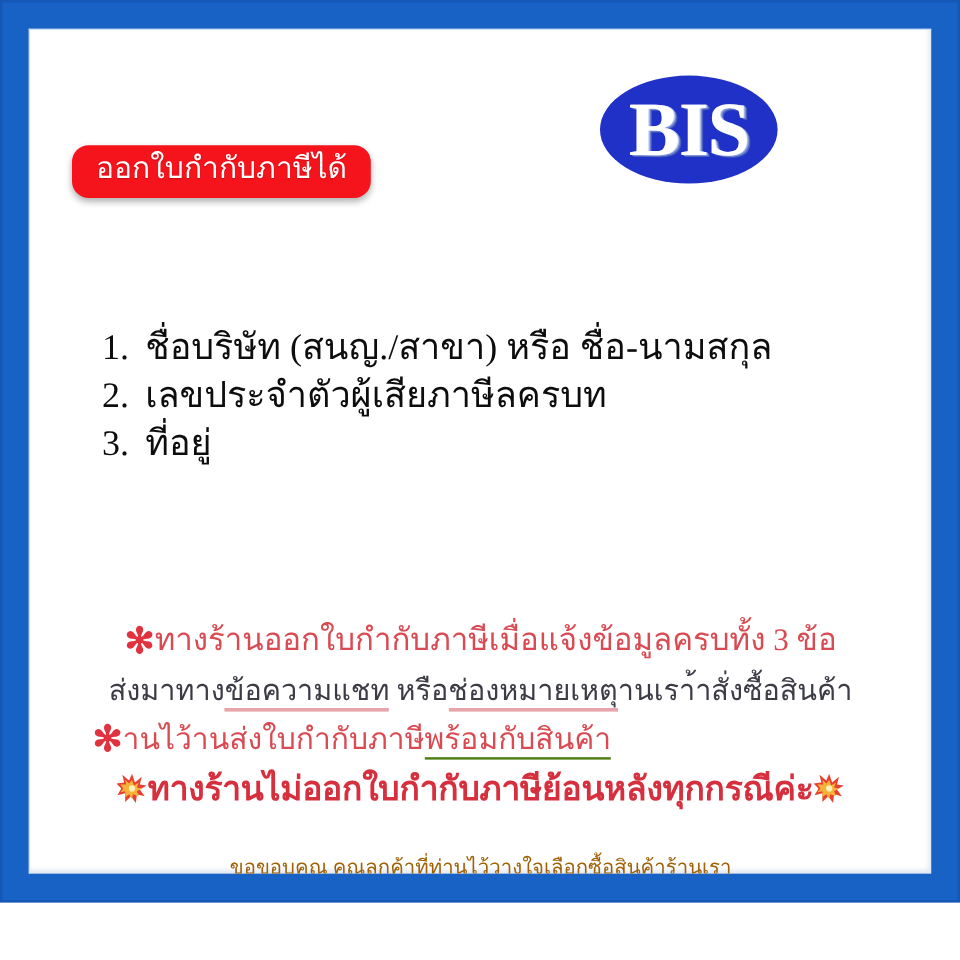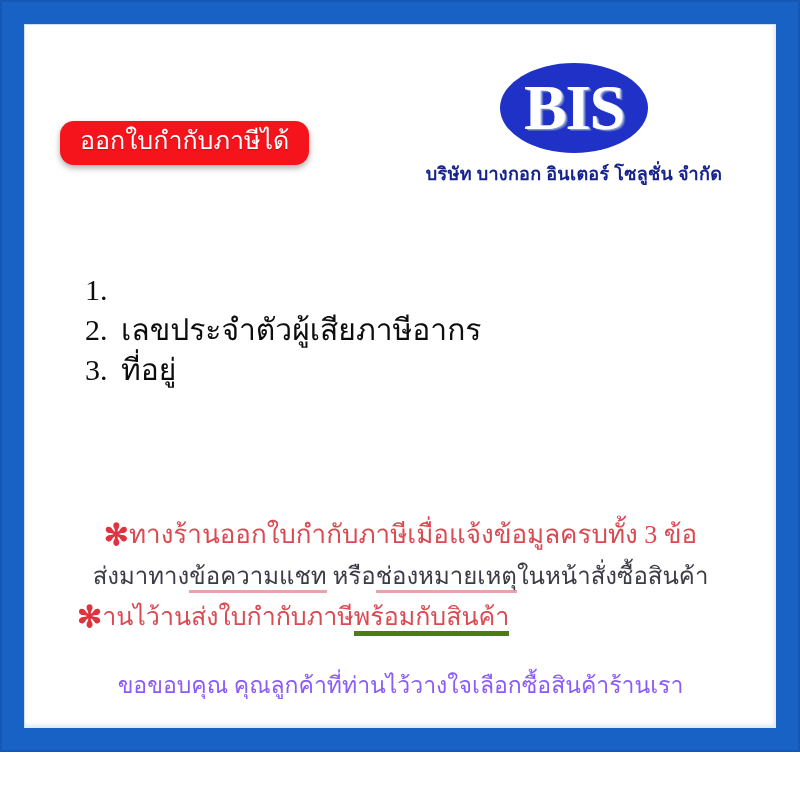--- a/index.html
+++ b/index.html
@@ -172,32 +172,32 @@
   }
   .notice-4 {
     font-size: 28px;
     color: #d6303f;
     font-weight: bold;
     line-height: 1.2;
     margin-top: 7px;
     letter-spacing: -0.2px;
   }
   .notice-5 {
-    font-size: 23px;
-    color: #8b5cf6;
+    font-size: 17px;
+    color: #a16207;
     line-height: 1.3;
     margin-top: 36px;
   }
   .ul-pink {
     border-bottom: 3px solid #e7a4ab;
     padding-bottom: 1px;
     margin-top: 44px;
   }
   .ul-red {
-    border-bottom: 5px solid #4d7c0f;
+    border-bottom: 2px solid #4d7c0f;
     padding-bottom: 1px;
   }
   .asterisk {
     color: #e0323f;
     font-size: 30px;
     font-weight: bold;
     vertical-align: -2px;
   }
   .boom {
     font-size: 26px;
@@ -214,57 +214,72 @@
 
     <div id="header">
 
       <div id="tax-badge">ออกใบกำกับภาษีได้</div>
 
       <div id="logo-block">
         <div id="logo-mark">
           <div id="logo-ellipse"></div>
           <div id="logo-text">BIS</div>
         </div>
-        <div id="logo-tagline">บริษัท บางกอก อินเตอร์ โซลูชั่น จำกัด</div>
       </div>
 
     </div>
 
     <div id="requirements">
 
       <div class="req-row">
         <span class="req-num">1.</span>
+        <span class="req-text">ชื่อบริษัท (สนญ./สาขา) หรือ ชื่อ-นามสกุล</span>
       </div>
 
       <div class="req-row">
         <span class="req-num">2.</span>
-        <span class="req-text">เลขประจำตัวผู้เสียภาษีอากร</span>
+        <span class="req-text">เลขประจำตัวผู้เสียภาษีลครบท</span>
       </div>
 
       <div class="req-row">
         <span class="req-num">3.</span>
         <span class="req-text">ที่อยู่</span>
       </div>
 
     </div>
 
     <div id="notices">
 
       <div class="notice notice-1">
         <span class="asterisk">✻</span><span>ทางร้านออกใบกำกับภาษีเมื่อแจ้งข้อมูลครบทั้ง 3 ข้อ</span>
       </div>
 
       <div class="notice notice-2">
-        <span>ส่งมาทาง</span><span class="ul-pink">ข้อความแชท</span><span> หรือ</span><span class="ul-pink">ช่องหมายเหตุ</span><span>ในหน้าสั่งซื้อสินค้า</span>
+        <span>ส่งมาทาง</span><span class="ul-pink">ข้อความแชท</span><span> หรือ</span><span class="ul-pink">ช่องหมายเหตุ</span><span>านเรา้าสั่งซื้อสินค้า</span>
       </div>
 
       <div class="notice notice-3">
         <span class="asterisk">✻</span><span>านไว้านส่งใบกำกับภาษี</span><span class="ul-red">พร้อมกับสินค้า</span>
       </div>
 
+      <div class="notice notice-4">
+        <span class="boom">
+          <svg width="26" height="26" viewBox="0 0 32 32" aria-hidden="true">
+            <polygon points="16,1 19,10 26,4 24,12 31,13 24,17 29,24 21,22 20,31 15,24 9,30 9,21 1,23 5,16 0,11 8,10 6,2 13,8" fill="#e8402f"></polygon>
+            <polygon points="16,7 18,13 23,10 21,15 26,16 21,19 23,24 17,22 16,27 13,22 9,25 9,19 4,20 7,16 4,12 10,12 9,7 13,11" fill="#f7b23b"></polygon>
+            <circle cx="16" cy="16" r="3.2" fill="#fff2b8"></circle>
+          </svg>
+        </span><span>ทางร้านไม่ออกใบกำกับภาษีย้อนหลังทุกกรณีค่ะ</span><span class="boom">
+          <svg width="26" height="26" viewBox="0 0 32 32" aria-hidden="true">
+            <polygon points="16,1 19,10 26,4 24,12 31,13 24,17 29,24 21,22 20,31 15,24 9,30 9,21 1,23 5,16 0,11 8,10 6,2 13,8" fill="#e8402f"></polygon>
+            <polygon points="16,7 18,13 23,10 21,15 26,16 21,19 23,24 17,22 16,27 13,22 9,25 9,19 4,20 7,16 4,12 10,12 9,7 13,11" fill="#f7b23b"></polygon>
+            <circle cx="16" cy="16" r="3.2" fill="#fff2b8"></circle>
+          </svg>
+        </span>
+      </div>
 
       <div class="notice notice-5">
         <span>ขอขอบคุณ คุณลูกค้าที่ท่านไว้วางใจเลือกซื้อสินค้าร้านเรา</span>
       </div>
 
     </div>
 
   </div>
 </div>
 

